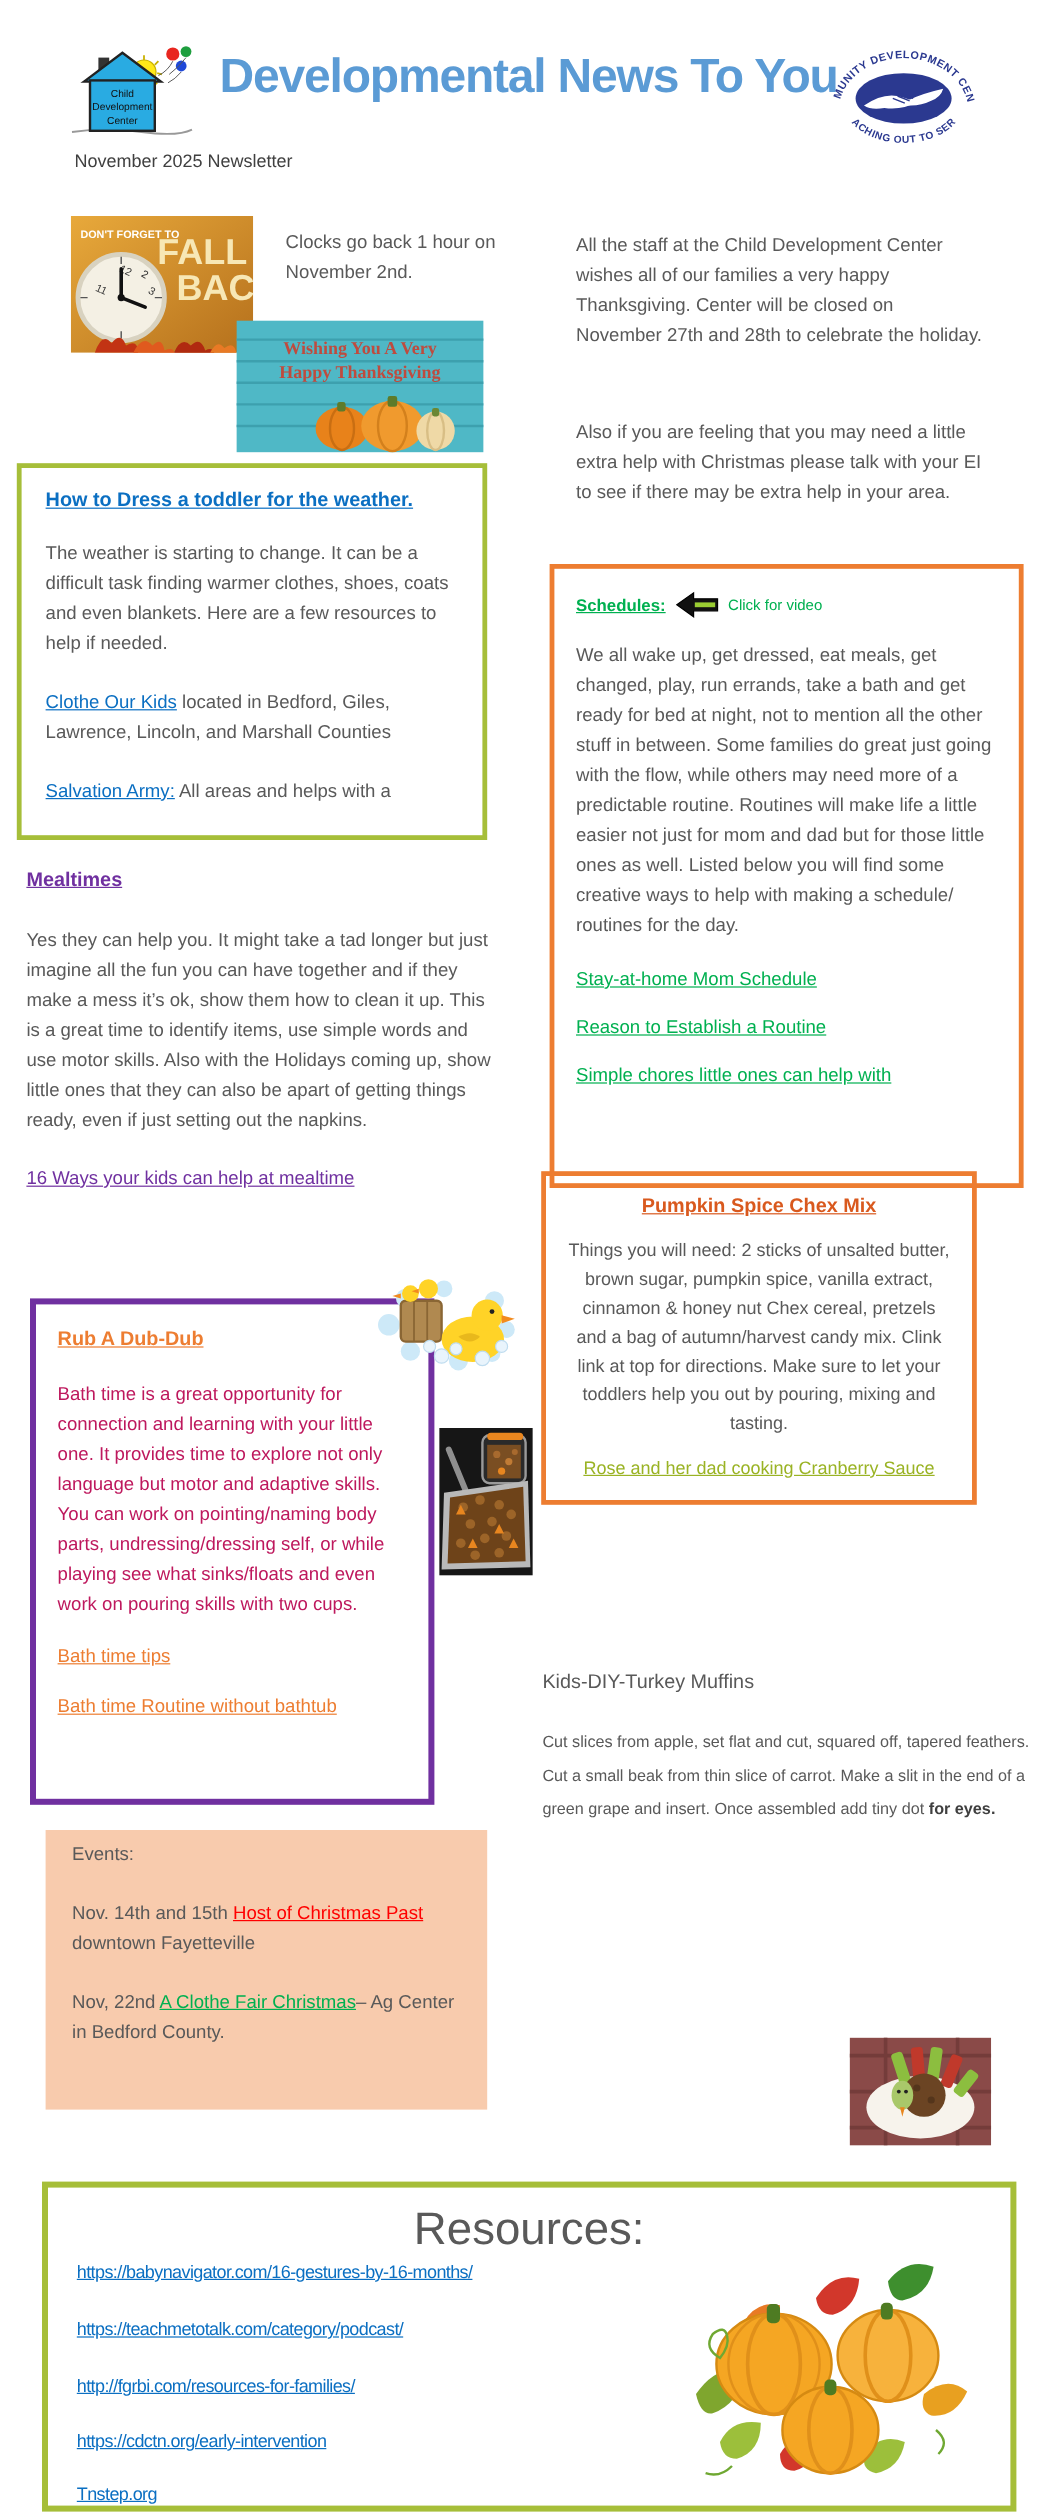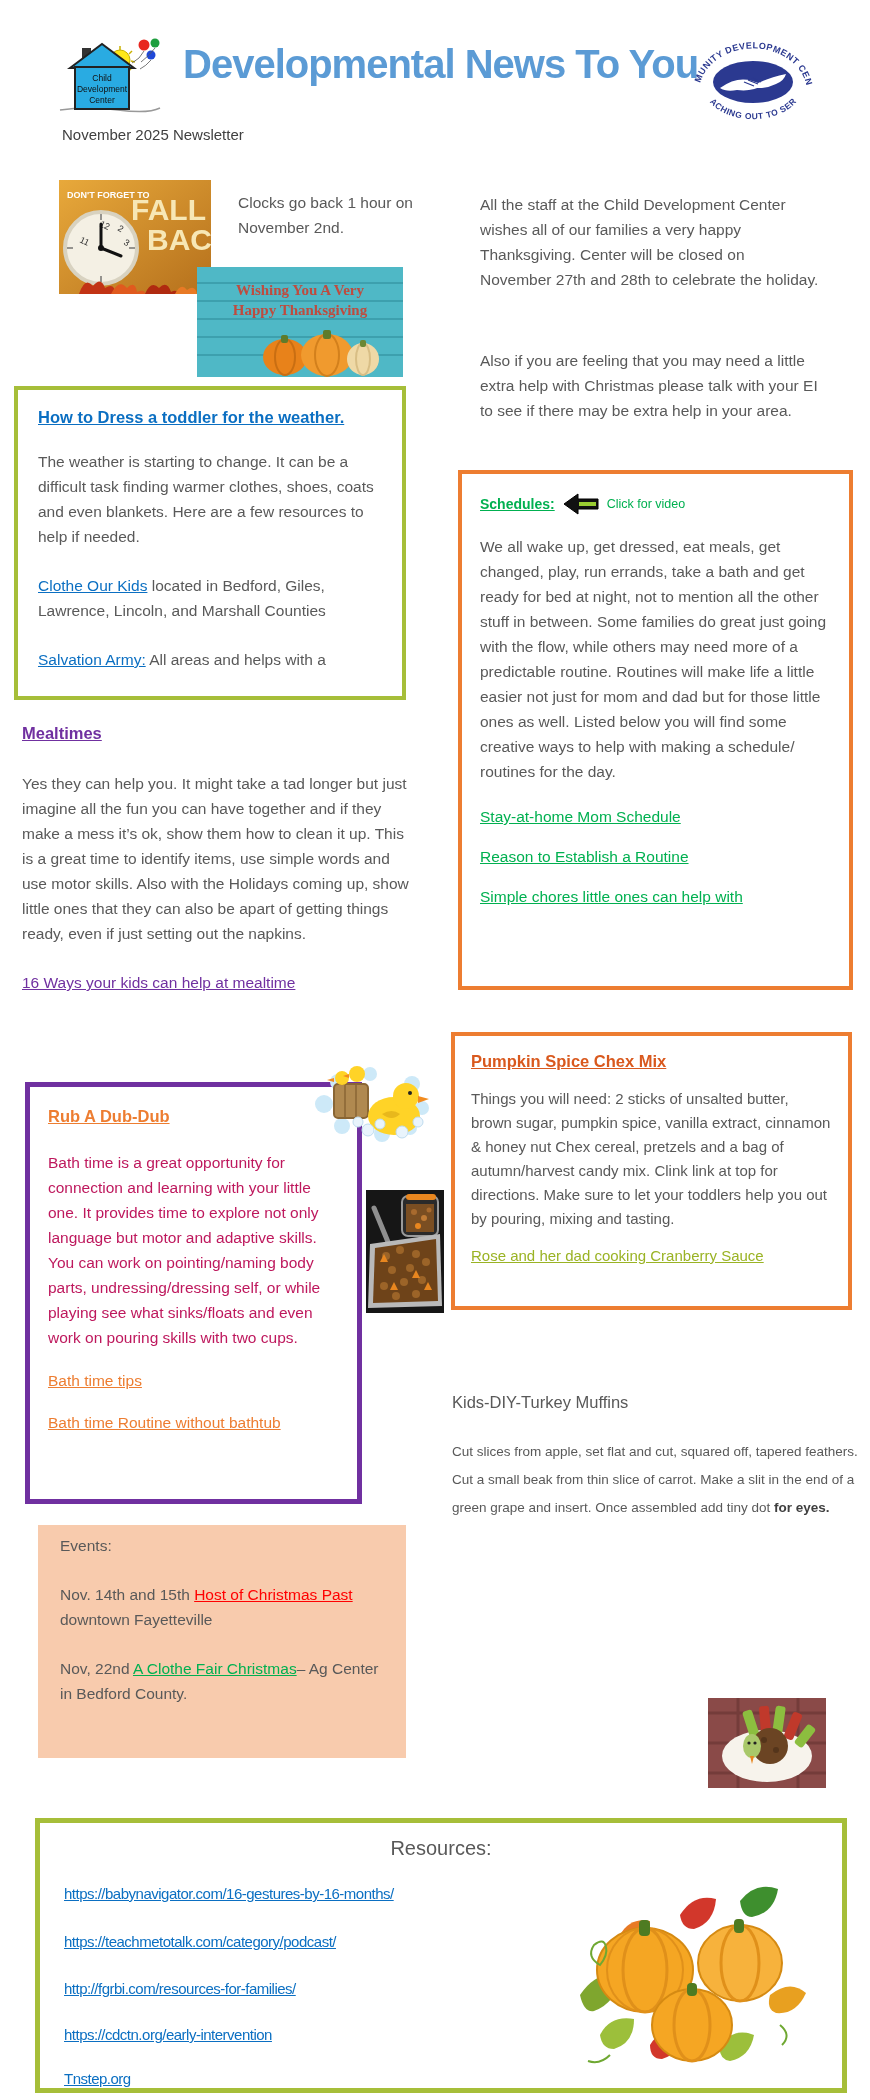--- a/index.html
+++ b/index.html
@@ -20,21 +20,21 @@
   .c-olive{color:#9AB324;}
   .c-dkorange{color:#D9591E;}
   .box-green{border:4px solid #A6BE39;box-sizing:border-box;}
   .box-orange{border:4px solid #ED7D31;box-sizing:border-box;}
   .box-purple{border:5px solid #7030A0;box-sizing:border-box;background:#fff;}
   .events-bg{background:#F8CBAD;box-sizing:border-box;}
   .page-title{font-size:40px;font-weight:bold;color:#5B9BD5;letter-spacing:-1px;}
   .date-line{font-size:15px;color:#404040;}
   .h-blue{color:#0B6FC2;font-size:16.5px;font-weight:bold;text-decoration:underline;}
   .res-link{color:#0B6FC2;font-size:15px;letter-spacing:-0.5px;text-decoration:underline;cursor:pointer;}
-  .res-title{font-size:20px;color:#595959;}
+  .res-title{font-size:38px;color:#595959;}
   .kids-h{font-size:16.5px;color:#595959;}
   .kids-par{color:#595959;font-size:13.5px;line-height:28px;}
 </style>
 </head>
 <body>
 
 <div class="abs" style="left:58px;top:36px;width:104px;height:80px;">
   <svg width="104" height="80" viewBox="0 0 104 80">
     <path d="M2,74 Q30,70 60,74 T102,72" fill="none" stroke="#999" stroke-width="1.5"></path>
     <circle cx="62" cy="24" r="10" fill="#FFE818" stroke="#C9B100"></circle>
@@ -172,21 +172,21 @@
       <rect x="16" y="10" width="17" height="4" fill="#9ACD32"></rect>
     </svg>
     <span class="c-green" style="font-size:12.5px;">Click for video</span>
   </div>
   <p class="txt" style="margin-top:18px;">We all wake up, get dressed, eat meals, get changed, play, run errands, take a bath and get ready for bed at night, not to mention all the other stuff in between. Some families do great just going with the flow, while others may need more of a predictable routine. Routines will make life a little easier not just for mom and dad but for those little ones as well. Listed below you will find some creative ways to help with making a schedule/ routines for the day.</p>
   <div class="lnk c-green" style="font-size:15.5px;margin-top:24px;">Stay-at-home Mom Schedule</div>
   <div class="lnk c-green" style="font-size:15.5px;margin-top:22px;">Reason to Establish a Routine</div>
   <div class="lnk c-green" style="font-size:15.5px;margin-top:22px;">Simple chores little ones can help with</div>
 </div>
 
-<div class="abs box-orange" style="left:451px;top:1032px;width:401px;height:278px;padding:12px 16px;">
+<div class="abs box-orange" style="left:451px;top:976px;width:363px;height:278px;padding:12px 16px;text-align:center;">
   <div class="c-dkorange bold u" style="font-size:16.5px;margin-top:4px;">Pumpkin Spice Chex Mix</div>
   <p style="color:#595959;font-size:15px;line-height:24px;margin-top:16px;">Things you will need: 2 sticks of unsalted butter, brown sugar, pumpkin spice, vanilla extract, cinnamon &amp; honey nut Chex cereal, pretzels and a bag of autumn/harvest candy mix. Clink link at top for directions.  Make sure to let your toddlers help you out by pouring, mixing and tasting.</p>
   <div class="lnk c-olive" style="font-size:15px;margin-top:16px;">Rose and her dad cooking Cranberry Sauce</div>
 </div>
 
 <div class="abs box-purple" style="left:25px;top:1082px;width:337px;height:422px;padding:14px 18px;">
   <div class="c-orange bold u" style="font-size:16.5px;margin-top:6px;">Rub A Dub-Dub</div>
   <p style="color:#be185d;font-size:15.5px;line-height:25px;margin-top:24px;">Bath time is a great opportunity for connection and learning with your little one. It provides time to explore not only language but motor and adaptive skills. You can work on pointing/naming body parts, undressing/dressing self, or while playing see what sinks/floats and even work on pouring skills with two cups.</p>
   <div class="lnk c-orange" style="font-size:15.5px;margin-top:22px;">Bath time tips</div>
   <div class="lnk c-orange" style="font-size:15.5px;margin-top:24px;">Bath time Routine without bathtub</div>

